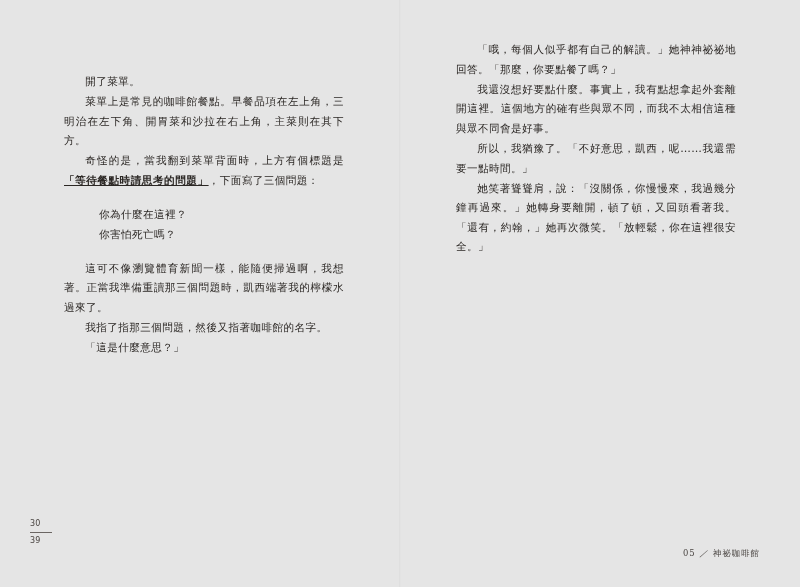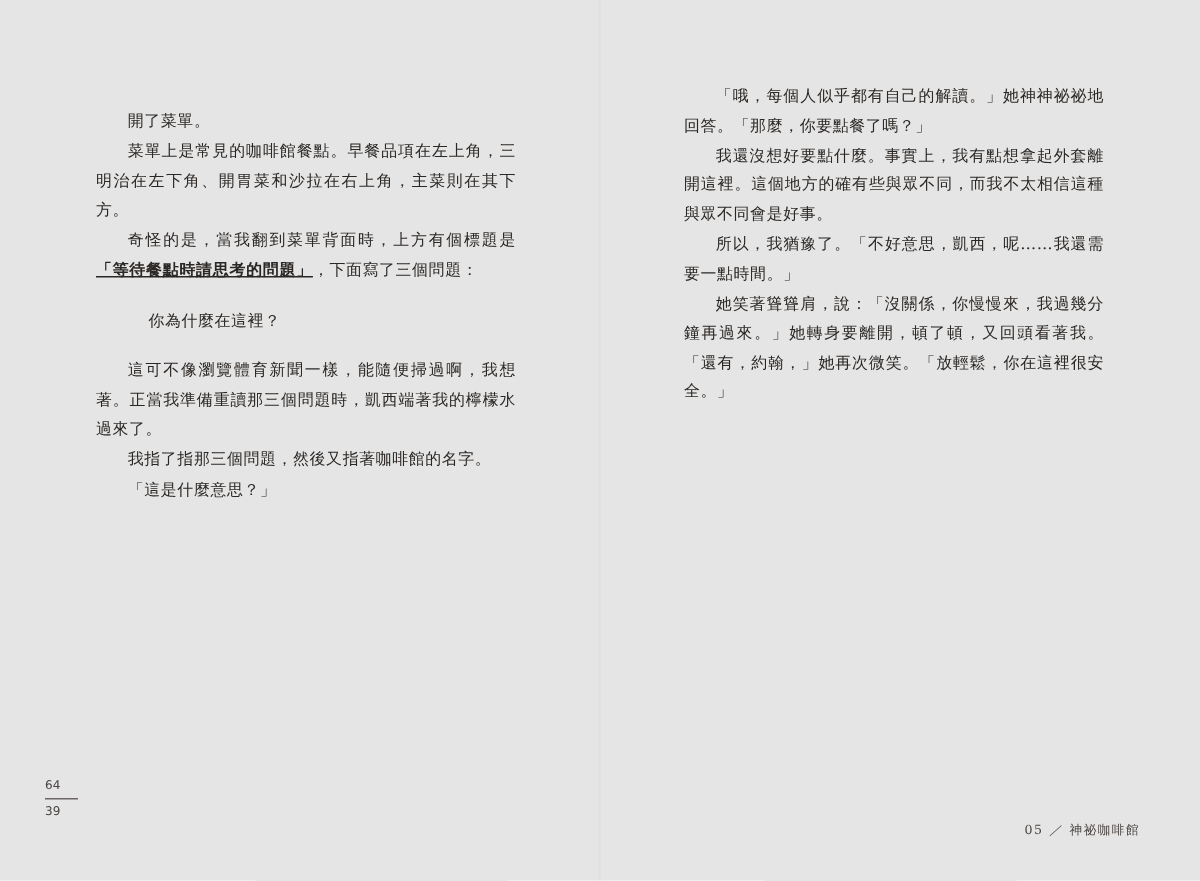--- a/index.html
+++ b/index.html
@@ -31,21 +31,21 @@
   .page-half {
     position: relative;
     width: 400px;
     height: 587px;
     box-sizing: border-box;
   }
   .page-left {
     padding: 72px 56px 40px 64px;
   }
   .page-right {
-    padding: 55px 64px 40px 56px;
+    padding: 40px 64px 40px 56px;
   }
   .column {
     font-size: 10.6px;
     line-height: 1.85;
     letter-spacing: 0.04em;
     text-align: justify;
     color: #2b2724;
   }
   .para {
     margin: 0 0 0.05em 0;
@@ -116,29 +116,30 @@
   <div class="spread">
 
     <div class="page-half page-left">
       <div class="column">
         <p class="para">開了菜單。</p>
         <p class="para">菜單上是常見的咖啡館餐點。早餐品項在左上角，三明治在左下角、開胃菜和沙拉在右上角，主菜則在其下方。</p>
         <p class="para bold-lead"><span>奇怪的是，當我翻到菜單背面時，上方有個標題是</span><b>「等待餐點時請思考的問題」</b><span>，下面寫了三個問題：</span></p>
 
         <div class="question-block">
           <p class="question">你為什麼在這裡？</p>
+          <p class="question">你害怕死亡嗎？</p>
         </div>
 
         <p class="para">這可不像瀏覽體育新聞一樣，能隨便掃過啊，我想著。正當我準備重讀那三個問題時，凱西端著我的檸檬水過來了。</p>
         <p class="para">我指了指那三個問題，然後又指著咖啡館的名字。</p>
         <p class="para">「這是什麼意思？」</p>
       </div>
 
       <div class="folio-left">
-        <div>64</div>
+        <div>30</div>
         <div class="rule"></div>
         <div>39</div>
       </div>
     </div>
 
     <div class="page-half page-right">
       <div class="column">
         <p class="para">「哦，每個人似乎都有自己的解讀。」她神神祕祕地回答。「那麼，你要點餐了嗎？」</p>
         <p class="para">我還沒想好要點什麼。事實上，我有點想拿起外套離開這裡。這個地方的確有些與眾不同，而我不太相信這種與眾不同會是好事。</p>
         <p class="para">所以，我猶豫了。「不好意思，凱西，呢……我還需要一點時間。」</p>

